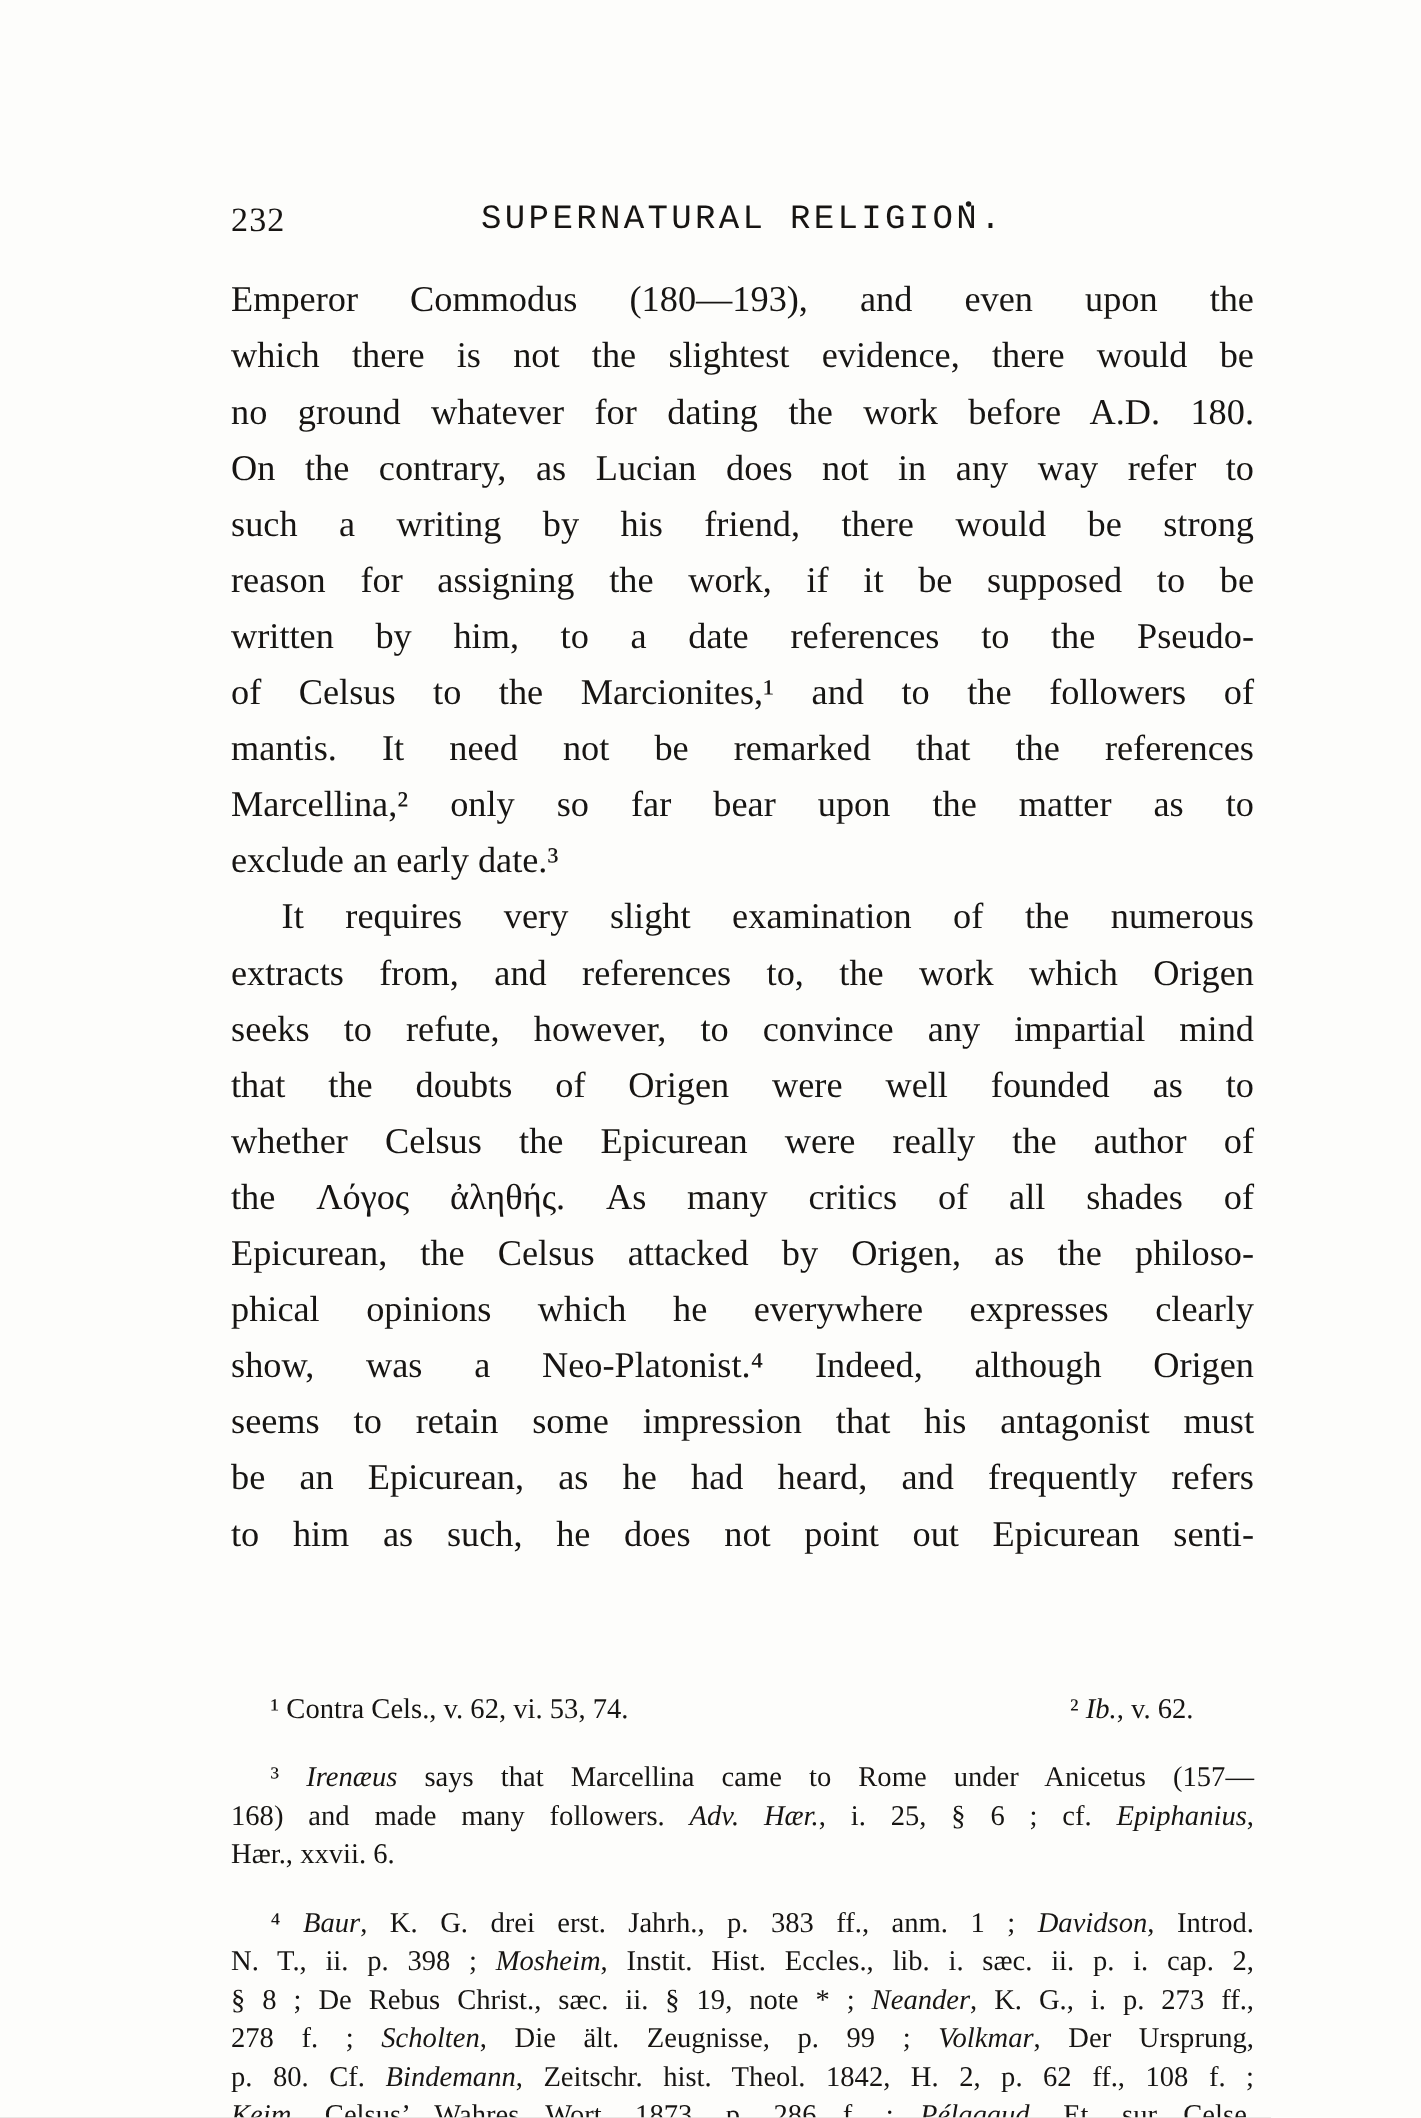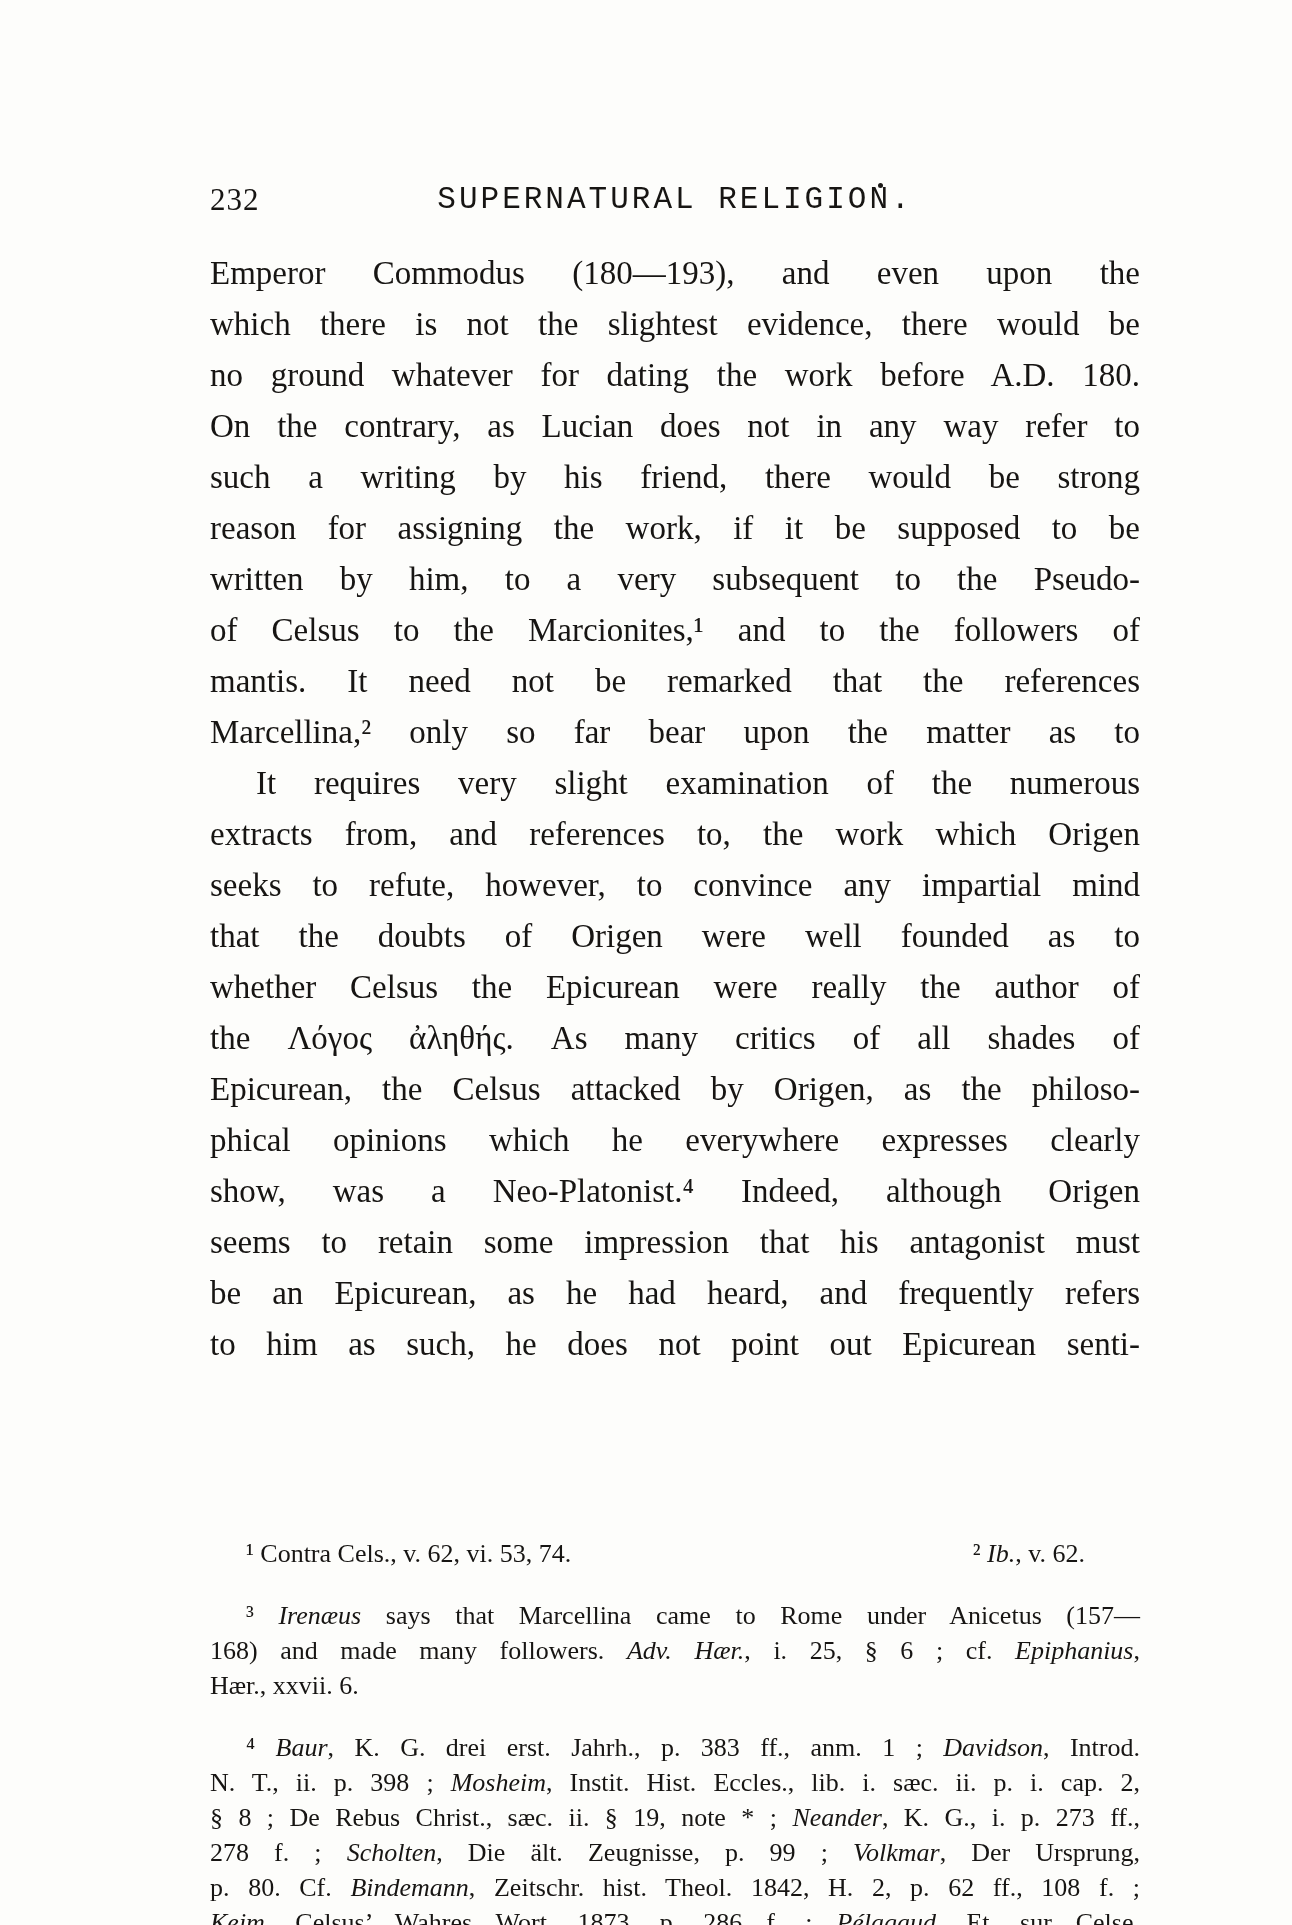--- a/index.html
+++ b/index.html
@@ -54,24 +54,25 @@
   </div>
 
   <div class="col bodytext">
     <div>
       <div class="bl">Emperor Commodus (180—193), and even upon the</div>
       <div class="bl">which there is not the slightest evidence, there would be</div>
       <div class="bl">no ground whatever for dating the work before A.D. 180.</div>
       <div class="bl">On the contrary, as Lucian does not in any way refer to</div>
       <div class="bl">such a writing by his friend, there would be strong</div>
       <div class="bl">reason for assigning the work, if it be supposed to be</div>
-      <div class="bl">written by him, to a very subsequent to the Pseudo-</div>
+      <div class="bl">written by him, to a date references to the Pseudo-</div>
       <div class="bl">of Celsus to the Marcionites,¹ and to the followers of</div>
       <div class="bl">mantis. It need not be remarked that the references</div>
       <div class="bl">Marcellina,² only so far bear upon the matter as to</div>
+      <div class="bl noj">exclude an early date.³</div>
     </div>
     <div>
       <div class="bl ind">It requires very slight examination of the numerous</div>
       <div class="bl">extracts from, and references to, the work which Origen</div>
       <div class="bl">seeks to refute, however, to convince any impartial mind</div>
       <div class="bl">that the doubts of Origen were well founded as to</div>
       <div class="bl">whether Celsus the Epicurean were really the author of</div>
       <div class="bl">the Λόγος ἀληθής. As many critics of all shades of</div>
       <div class="bl">Epicurean, the Celsus attacked by Origen, as the philoso-</div>
       <div class="bl">phical opinions which he everywhere expresses clearly</div>

